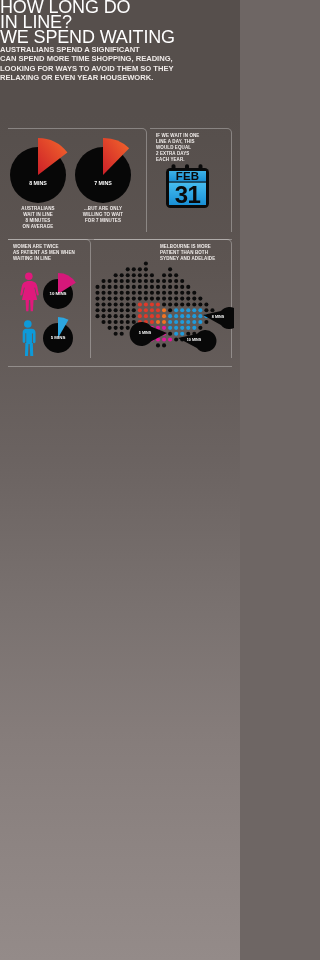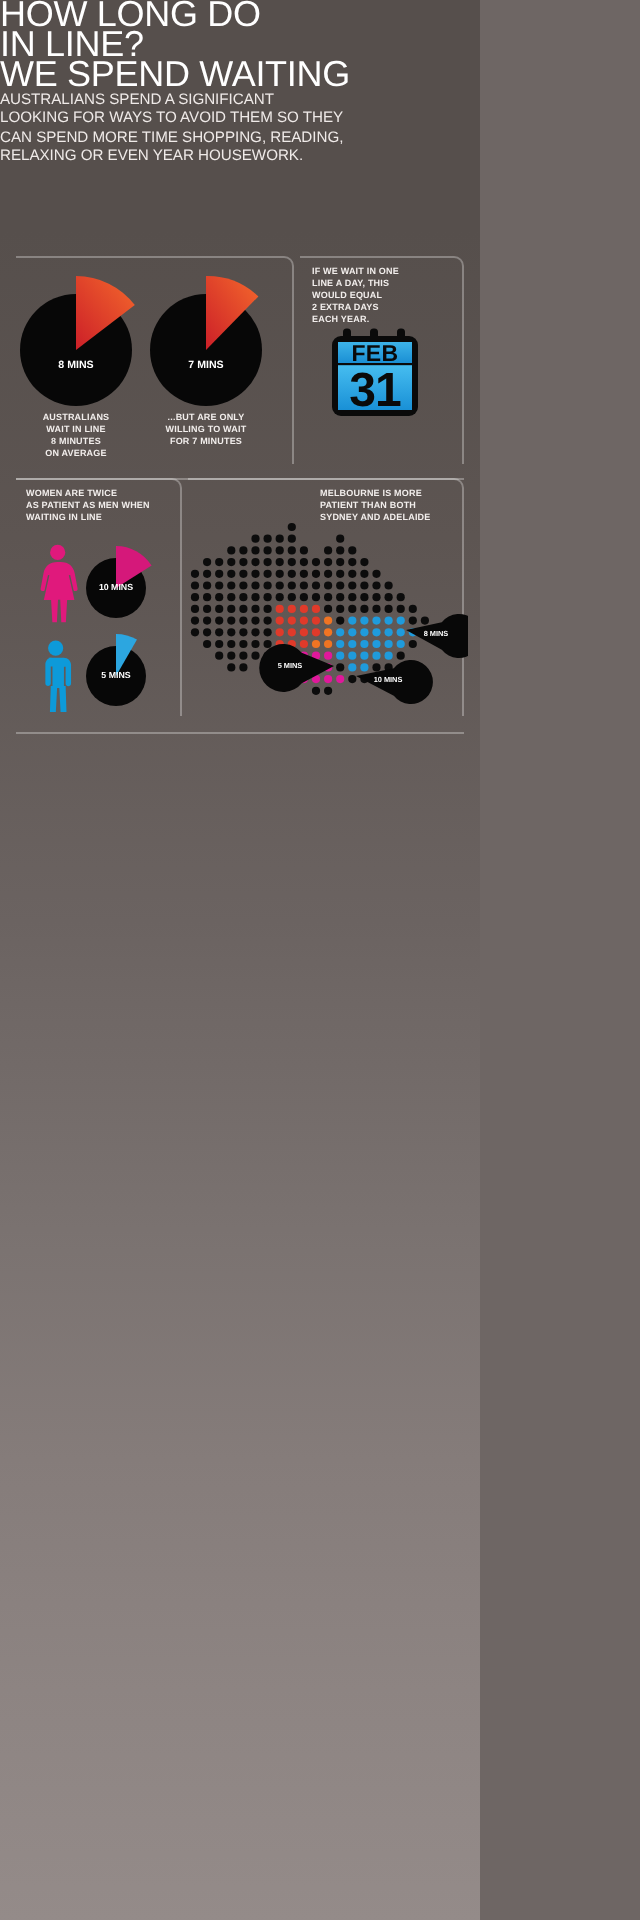--- a/index.html
+++ b/index.html
@@ -6,43 +6,43 @@
   body{width:240px;height:960px;overflow:hidden;
     font-family:"Liberation Sans",sans-serif;
     background:#6e6664;
     color:#fff;-webkit-font-smoothing:antialiased;}
   .page{position:relative;width:240px;height:960px;overflow:hidden;
     background:linear-gradient(180deg,#564f4c 0%,#564f4c 12%,#5d5552 28%,#6b6361 48%,#7a7270 64%,#857c7a 76%,#8d8482 88%,#948b89 100%);}
   .abs{position:absolute;}
 
   
   #hdr-title{left:9px;top:4px;width:230px;font-weight:normal;font-size:18px;line-height:15px;letter-spacing:-.15px;}
-  #hdr-body{left:9px;top:53px;width:185px;font-size:7.6px;line-height:9.4px;letter-spacing:-.02px;font-weight:normal;color:#efeae8;white-space:nowrap;}
+  #hdr-body{left:9px;top:53px;width:185px;font-size:7.6px;line-height:9.4px;letter-spacing:-.02px;font-weight:bold;color:#efeae8;white-space:nowrap;}
 
   
   .cap{font-size:4.5px;line-height:6.1px;font-weight:bold;color:#f2eeec;letter-spacing:.1px;}
   .donut-lbl{position:absolute;font-size:5.3px;font-weight:bold;color:#fff;text-align:center;}
   .rule{position:absolute;height:1.1px;background:rgba(255,255,255,.30);}
   .corner{position:absolute;box-sizing:border-box;border-top:1.1px solid rgba(255,255,255,.30);
           border-right:1.1px solid rgba(255,255,255,.30);border-top-right-radius:5px;}
 </style>
 </head>
 <body>
 
 <div class="page">
 
   <div id="hdr-title">
     <div>HOW LONG DO</div>
     <div>IN LINE?</div>
     <div>WE SPEND WAITING</div>
   </div>
   <div id="hdr-body">
     <div>AUSTRALIANS SPEND A SIGNIFICANT</div>
+    <div>CAN SPEND MORE TIME SHOPPING, READING,</div>
     <div>LOOKING FOR WAYS TO AVOID THEM SO THEY</div>
-    <div>CAN SPEND MORE TIME SHOPPING, READING,</div>
     <div>RELAXING OR EVEN YEAR HOUSEWORK.</div>
   </div>
 
   <div class="corner" style="left:8px;top:128px;width:139px;height:104px;"></div>
   <div class="corner" style="left:150px;top:128px;width:82px;height:104px;"></div>
 
   <svg class="abs" style="left:0;top:120px;width:240px;height:95px;" viewBox="0 0 240 95">
     <defs>
       <linearGradient id="gRed1" x1="0" y1="1" x2="1" y2="0">
         <stop offset="0" stop-color="#cc1f28"></stop>

